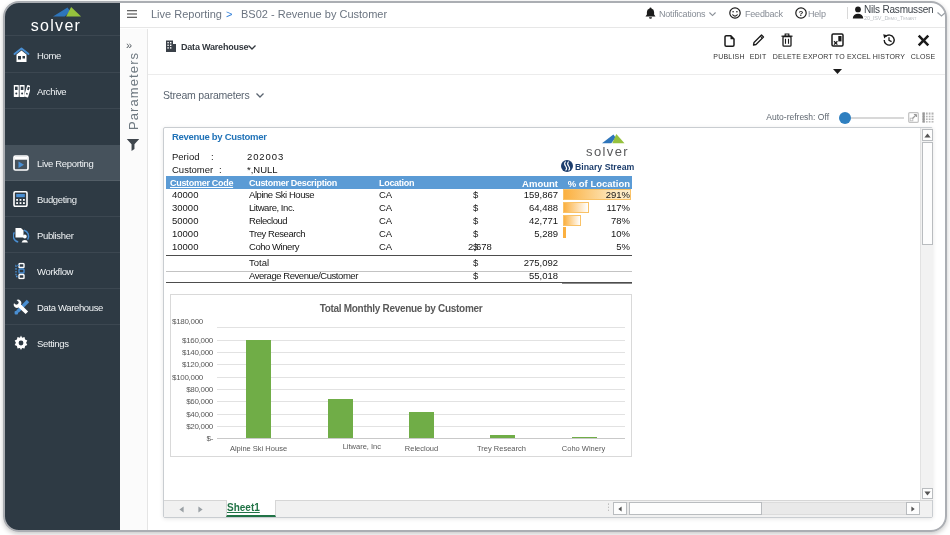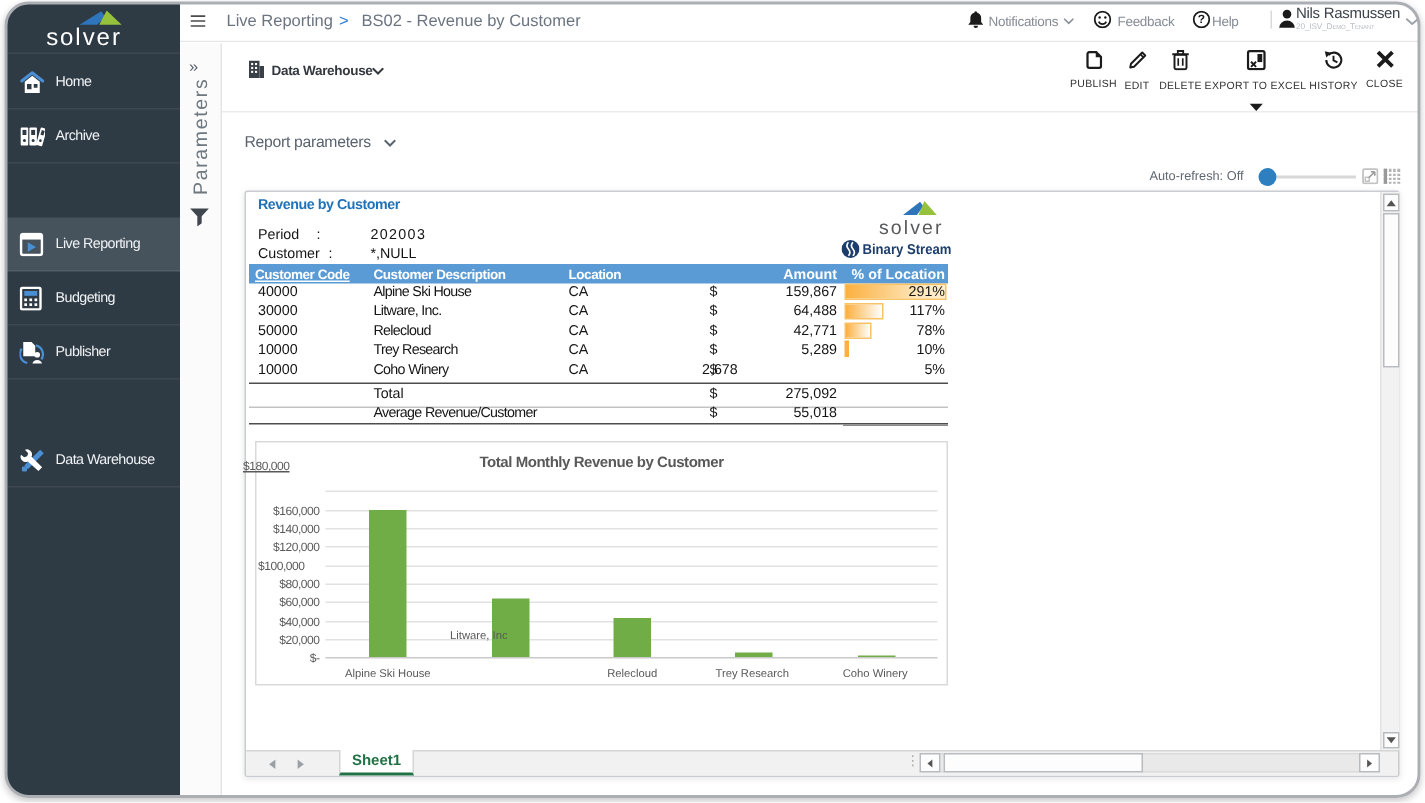--- a/index.html
+++ b/index.html
@@ -88,27 +88,43 @@
     <div class="mitem" style="top:215px">
       <svg width="18" height="16" viewBox="0 0 18 16">
         <path d="M2.5 1 h5.5 l2.5 2.5 V10.5 H2.5 Z" fill="#fff"></path>
         <path d="M11 3.2 a6.2 6.2 0 0 1 3.6 9.4" fill="none" stroke="#4a8fd3" stroke-width="1.5"></path>
         <path d="M5.2 15 a6.2 6.2 0 0 1 -3.8 -9.6" fill="none" stroke="#4a8fd3" stroke-width="1.5"></path>
         <circle cx="11.8" cy="9.5" r="1.9" fill="#fff"></circle>
         <path d="M8.6 15.4 a3.3 3.1 0 0 1 6.4 0 Z" fill="#fff"></path>
       </svg>
       <span class="lbl">Publisher</span>
     </div>
+    <div class="mitem" style="top:251px">
+      <svg width="16" height="17" viewBox="0 0 16 17">
+        <rect x="6" y="1" width="5" height="4" rx="0.8" fill="none" stroke="#fff" stroke-width="1.4"></rect>
+        <rect x="6" y="6.5" width="5" height="4" rx="0.8" fill="none" stroke="#4a8fd3" stroke-width="1.4"></rect>
+        <rect x="6" y="12" width="5" height="4" rx="0.8" fill="none" stroke="#fff" stroke-width="1.4"></rect>
+        <path d="M6 3 H3 V14 H6" fill="none" stroke="#4a8fd3" stroke-width="1.3" stroke-dasharray="1.6 1.2"></path>
+      </svg>
+      <span class="lbl">Workflow</span>
+    </div>
     <div class="mitem" style="top:287px">
       <svg width="17" height="16" viewBox="0 0 17 16">
         <path d="M13.8 0.8 l2.4 2.4 -10.6 10.6 -2.4 -2.4 Z" fill="#4a8fd3"></path>
         <rect x="1.6" y="12" width="3.4" height="3.4" rx="0.9" fill="#4a8fd3"></rect>
         <path d="M1 4.2 a3.4 3.4 0 0 0 4.6 4.4 L12.6 15 l2.5 -2.5 L8 5.5 A3.4 3.4 0 0 0 3.6 0.9 l2.2 2.2 l-0.7 2 l-2 0.7 Z" fill="#fff"></path>
       </svg>
       <span class="lbl">Data Warehouse</span>
+    </div>
+    <div class="mitem" style="top:323px; border-bottom:none">
+      <svg width="16" height="16" viewBox="0 0 16 16">
+        <path fill="#fff" d="M8 0.5 l1.1 2.2 2.4-.6 .6 2.4 2.2 1.1 -1.2 2.2 1.2 2.2 -2.2 1.1 -.6 2.4 -2.4 -.6 -1.1 2.2 -1.1 -2.2 -2.4 .6 -.6 -2.4 -2.2 -1.1 1.2 -2.2 -1.2 -2.2 2.2 -1.1 .6 -2.4 2.4 .6 Z"></path>
+        <circle cx="8" cy="8" r="2.4" fill="#2e3a44"></circle>
+      </svg>
+      <span class="lbl">Settings</span>
     </div>
   </div>
 
   <div id="topbar"></div>
   <svg class="abs" style="left:127px; top:10px" width="10" height="8" viewBox="0 0 10 8">
     <g stroke="#4a4a4a" stroke-width="1.1">
       <line x1="0" y1="0.7" x2="10" y2="0.7"></line>
       <line x1="0" y1="4" x2="10" y2="4"></line>
       <line x1="0" y1="7.3" x2="10" y2="7.3"></line>
     </g>
@@ -216,21 +232,21 @@
     </svg>
     <span class="cap">HISTORY</span>
   </div>
   <div class="abtn" style="left:906px; top:33px; width:34px;">
     <svg width="13" height="13" viewBox="0 0 13 13">
       <path d="M2.6 0.8 L6.5 4.7 L10.4 0.8 L12.2 2.6 L8.3 6.5 L12.2 10.4 L10.4 12.2 L6.5 8.3 L2.6 12.2 L0.8 10.4 L4.7 6.5 L0.8 2.6 Z" fill="#1b1b1b"></path>
     </svg>
     <span class="cap">CLOSE</span>
   </div>
 
-  <span class="abs" style="left:163px; top:88.5px; font-size:10.5px; letter-spacing:-0.2px; color:#5a6470;">Report parameters</span>
+  <span class="abs" style="left:163px; top:88.5px; font-size:10.5px; letter-spacing:-0.2px; color:#5a6470;">Stream parameters</span>
   <svg class="abs" style="left:256px; top:93px" width="8" height="5" viewBox="0 0 8 5">
     <polyline points="0.5,0.5 4,4 7.5,0.5" fill="none" stroke="#5a6470" stroke-width="1.3"></polyline>
   </svg>
 
   <span class="abs" style="left:745px; top:112px; width:84px; text-align:right; font-size:8.5px; color:#5f6770;">Auto-refresh: Off</span>
   <div class="abs" style="left:851px; top:116.5px; width:53px; height:2px; background:#d8d8d8;"></div>
   <div class="abs" style="left:839px; top:111.5px; width:12px; height:12px; border-radius:50%; background:#2e7fc0;"></div>
   <svg class="abs" style="left:908px; top:112px" width="11" height="11" viewBox="0 0 11 11">
     <rect x="0.7" y="0.7" width="9.6" height="9.6" rx="1" fill="none" stroke="#c2c2c2" stroke-width="1.2"></rect>
     <rect x="2.2" y="6.2" width="2.6" height="2.6" fill="none" stroke="#c2c2c2" stroke-width="1"></rect>
@@ -331,39 +347,39 @@
   <div class="abs" style="left:217px; top:339.7px; width:408px; height:1px; background:#e2e2e2;"></div>
   <div class="abs" style="left:217px; top:352px; width:408px; height:1px; background:#e2e2e2;"></div>
   <div class="abs" style="left:217px; top:364.4px; width:408px; height:1px; background:#e2e2e2;"></div>
   <div class="abs" style="left:217px; top:376.7px; width:408px; height:1px; background:#e2e2e2;"></div>
   <div class="abs" style="left:217px; top:389px; width:408px; height:1px; background:#e2e2e2;"></div>
   <div class="abs" style="left:217px; top:401.4px; width:408px; height:1px; background:#e2e2e2;"></div>
   <div class="abs" style="left:217px; top:413.7px; width:408px; height:1px; background:#e2e2e2;"></div>
   <div class="abs" style="left:217px; top:426px; width:408px; height:1px; background:#e2e2e2;"></div>
   <div class="abs" style="left:217px; top:438.4px; width:408px; height:1px; background:#c9c9c9;"></div>
 
-  <div class="abs" style="left:162px; top:306px; width:51px; text-align:left; font-size:8px; letter-spacing:-0.3px; color:#595959;text-decoration:underline;">$180,000</div>
+  <div class="abs" style="left:162px; top:317px; width:51px; text-align:center; font-size:8px; letter-spacing:-0.3px; color:#595959;">$180,000</div>
   <div class="abs" style="left:162px; top:335.7px; width:51px; text-align:right; font-size:8px; letter-spacing:-0.3px; color:#595959;">$160,000</div>
   <div class="abs" style="left:162px; top:348px; width:51px; text-align:right; font-size:8px; letter-spacing:-0.3px; color:#595959;">$140,000</div>
   <div class="abs" style="left:162px; top:360.4px; width:51px; text-align:right; font-size:8px; letter-spacing:-0.3px; color:#595959;">$120,000</div>
   <div class="abs" style="left:162px; top:372.7px; width:51px; text-align:center; font-size:8px; letter-spacing:-0.3px; color:#595959;">$100,000</div>
   <div class="abs" style="left:162px; top:385px; width:51px; text-align:right; font-size:8px; letter-spacing:-0.3px; color:#595959;">$80,000</div>
   <div class="abs" style="left:162px; top:397.4px; width:51px; text-align:right; font-size:8px; letter-spacing:-0.3px; color:#595959;">$60,000</div>
   <div class="abs" style="left:162px; top:409.7px; width:51px; text-align:right; font-size:8px; letter-spacing:-0.3px; color:#595959;">$40,000</div>
   <div class="abs" style="left:162px; top:422px; width:51px; text-align:right; font-size:8px; letter-spacing:-0.3px; color:#595959;">$20,000</div>
   <div class="abs" style="left:162px; top:434.4px; width:51px; text-align:right; font-size:8px; letter-spacing:-0.3px; color:#595959;">$-</div>
 
   <div class="abs" style="left:246px; top:340.1px; width:25px; height:98.3px; background:#70ad47;"></div>
   <div class="abs" style="left:327.7px; top:398.7px; width:25px; height:39.7px; background:#70ad47;"></div>
   <div class="abs" style="left:408.5px; top:412.1px; width:25px; height:26.3px; background:#70ad47;"></div>
   <div class="abs" style="left:489.5px; top:435.1px; width:25px; height:3.3px; background:#70ad47;"></div>
   <div class="abs" style="left:571.5px; top:436.7px; width:25px; height:1.7px; background:#70ad47;"></div>
 
   <div class="abs" style="left:218px; top:443.5px; width:81px; text-align:center; font-size:7.5px; color:#595959;">Alpine Ski House</div>
-  <div class="abs" style="left:300px; top:419px; width:81px; text-align:left; font-size:7.5px; color:#595959;">Litware, Inc</div>
+  <div class="abs" style="left:300px; top:442px; width:81px; text-align:right; font-size:7.5px; color:#595959;">Litware, Inc</div>
   <div class="abs" style="left:381px; top:443.5px; width:81px; text-align:center; font-size:7.5px; color:#595959;">Relecloud</div>
   <div class="abs" style="left:461px; top:443.5px; width:81px; text-align:center; font-size:7.5px; color:#595959;">Trey Research</div>
   <div class="abs" style="left:543px; top:443.5px; width:81px; text-align:center; font-size:7.5px; color:#595959;">Coho Winery</div>
 
   <div class="abs" style="left:920px; top:128px; width:13px; height:372px; background:#f2f2f2; border-left:1px solid #e2e2e2;"></div>
   <div class="sbtn" style="left:921.5px; top:129px; width:11px; height:12px;">
     <svg width="7" height="5" viewBox="0 0 7 5">
       <polygon points="3.5,0.5 6.6,4.5 0.4,4.5" fill="#555"></polygon>
     </svg>
   </div>
@@ -374,21 +390,21 @@
     </svg>
   </div>
 
   <div class="abs" style="left:164px; top:500px; width:768px; height:17px; background:#f1f1f1; border-top:1px solid #d6d6d6;"></div>
   <svg class="abs" style="left:179px; top:505.5px" width="5" height="7" viewBox="0 0 5 7">
     <polygon points="4.6,0.4 4.6,6.6 0.4,3.5" fill="#9aa0a5"></polygon>
   </svg>
   <svg class="abs" style="left:198px; top:505.5px" width="5" height="7" viewBox="0 0 5 7">
     <polygon points="0.4,0.4 0.4,6.6 4.6,3.5" fill="#9aa0a5"></polygon>
   </svg>
-  <div class="abs" style="left:226px; top:500px; width:50px; height:16.5px; background:#fff; border-left:1px solid #d6d6d6; border-right:1px solid #d6d6d6; border-bottom:2.5px solid #217346; text-align:center; font-size:10px; font-weight:bold; color:#217346; line-height:16px;">Sheet1</div>
+  <div class="abs" style="left:226px; top:500px; width:50px; height:16.5px; background:#fff; border-left:1px solid #d6d6d6; border-right:1px solid #d6d6d6; border-bottom:2.5px solid #217346; font-size:10px; font-weight:bold; color:#217346; line-height:16px;text-decoration:underline;">Sheet1</div>
   <div class="abs" style="left:604px; top:502px; font-size:9px; color:#aaa;">⋮</div>
 
   <div class="abs" style="left:613px; top:502px; width:307px; height:13px; background:#e9e9e9; border:1px solid #dcdcdc;"></div>
   <div class="sbtn" style="left:613px; top:502px; width:14px; height:13px;">
     <svg width="4" height="6" viewBox="0 0 4 6">
       <polygon points="3.6,0.4 3.6,5.6 0.3,3" fill="#555"></polygon>
     </svg>
   </div>
   <div class="sbtn" style="left:629px; top:502px; width:133px; height:13px;"></div>
   <div class="sbtn" style="left:906px; top:502px; width:14px; height:13px;">

